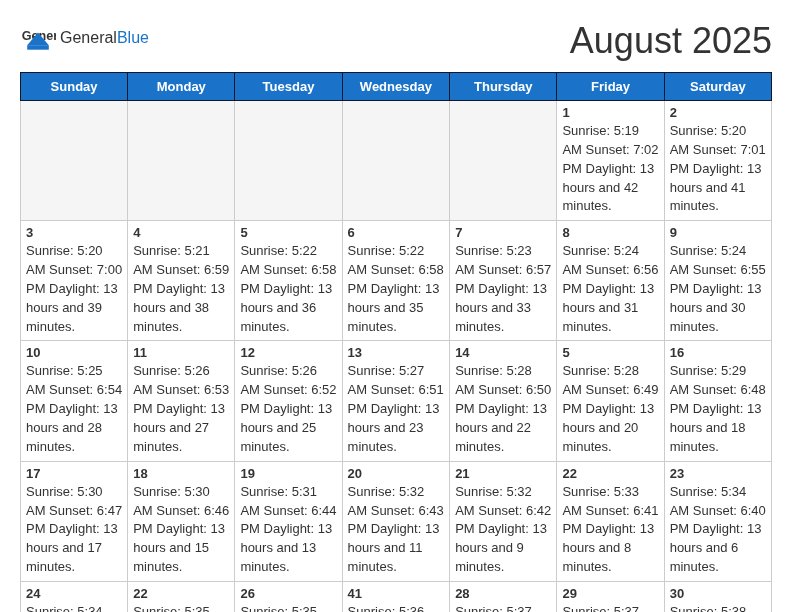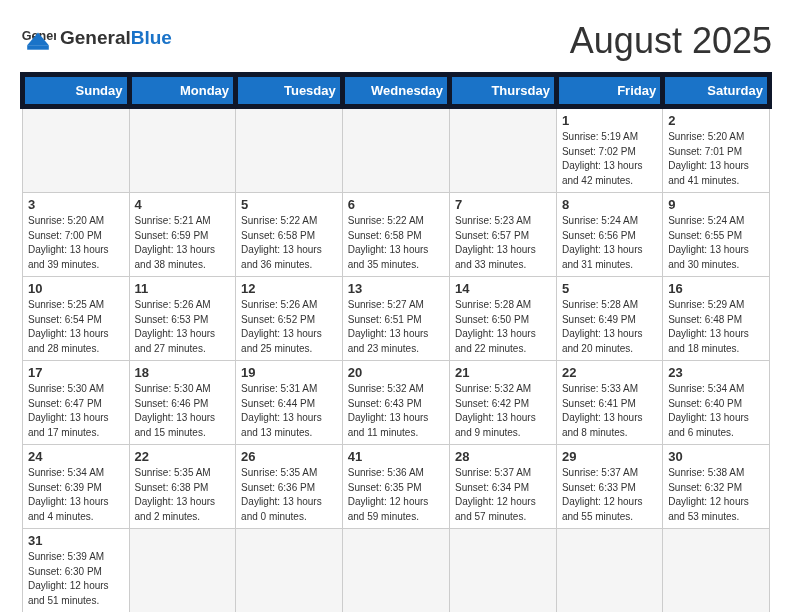--- a/index.html
+++ b/index.html
@@ -40,22 +40,22 @@
       width: 100%;
       border-collapse: collapse;
       border: 1px solid #ccc;
     }
     .calendar th {
       background-color: #1a73c8;
       color: #fff;
       font-size: 13px;
       font-weight: bold;
       padding: 6px 4px;
-      text-align: right;
-      border: 5px solid #0f172a;
+      text-align: center;
+      border: 1px solid #0f172a;
     }
     .calendar td {
       border: 1px solid #ccc;
       vertical-align: top;
       padding: 4px 5px;
       font-size: 10.5px;
       color: #333;
       width: 108px;
       min-height: 70px;
       background: #fff;
@@ -63,40 +63,40 @@
     .calendar td.empty {
       background: #f5f5f5;
     }
     .day-num {
       font-size: 13px;
       font-weight: bold;
       display: block;
       margin-bottom: 2px;
     }
     .day-info {
-      font-size: 10px;
+      font-size: 13px;
       color: #333;
       line-height: 1.45;
     }
     .last-row td {
       border-bottom: 1px solid #ccc;
     }
   </style>
 </head>
 <body>
 
 <div class="header">
   <div class="logo">
     <svg class="logo-icon" viewBox="0 0 40 40">
       <text x="2" y="22" font-size="14" fill="#333" font-family="Arial" font-weight="bold">General</text>
       <polygon points="8,28 20,14 32,28" fill="#1a73c8"></polygon>
       <rect x="8" y="28" width="24" height="5" fill="#1a73c8"></rect>
     </svg>
     <div>
-      <div style="font-size:19px; color:#333; font-weight:bold;">
+      <div style="font-size:16px; color:#333; font-weight:normal;">
         <span style="color:#333;">General</span><span style="color:#1a73c8;">Blue</span>
       </div>
     </div>
   </div>
   <div class="title-block">
     <div class="month-year">August 2025</div>
   </div>
 </div>
 
 <table class="calendar">

